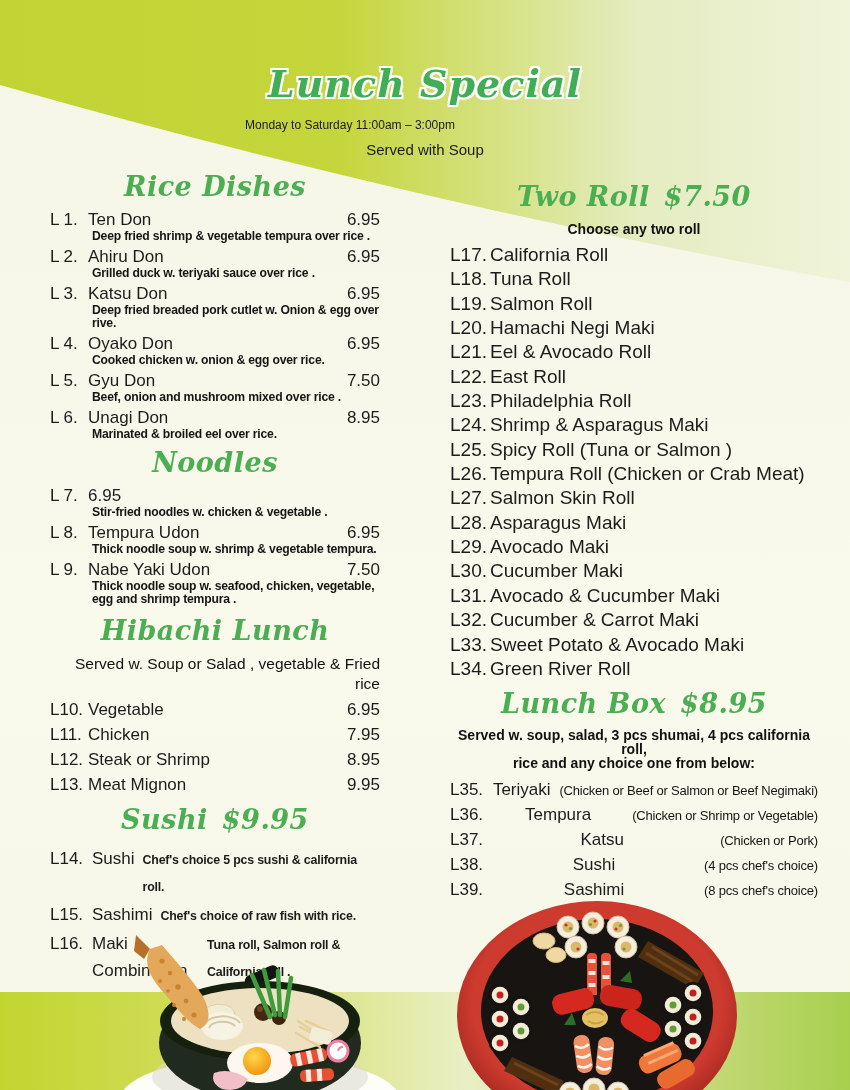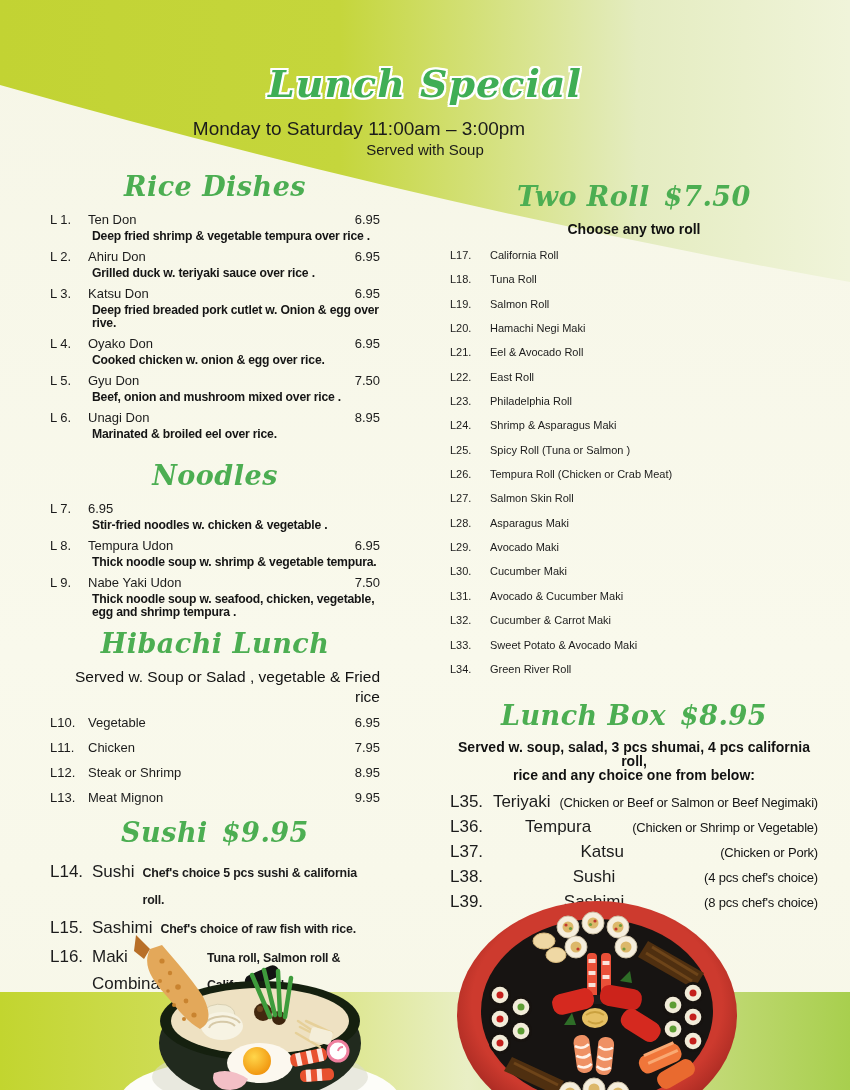--- a/index.html
+++ b/index.html
@@ -7,50 +7,50 @@
   .page{position:relative;width:850px;height:1090px;overflow:hidden;background:linear-gradient(180deg,#f6f6e7 0%,#f9f9ec 60%,#f7f7e8 100%);}
   .bg,.band{position:absolute;left:0;z-index:0;}
   .bg{top:0;}
   .band{top:992px;width:850px;height:98px;background:linear-gradient(90deg,#c2d52f 0%,#d3df63 28%,#e9efc5 55%,#cbdd84 78%,#a8cf4e 100%);}
   .photo{position:absolute;z-index:2;}
   .content{position:absolute;inset:0;z-index:1;}
 
   .page-title{position:absolute;top:50px;left:0;width:850px;text-align:center;
     font-family:"DejaVu Serif",serif;font-style:italic;font-weight:700;font-size:38px;letter-spacing:1px;color:#3fae55;
     text-shadow:-2px -2px 0 #fff,2px -2px 0 #fff,-2px 2px 0 #fff,2px 2px 0 #fff,0 -2px 0 #fff,0 2px 0 #fff,-2px 0 0 #fff,2px 0 0 #fff;margin-top:11px;}
-  .sub1{position:absolute;top:118px;left:9px;width:700px;text-align:center;font-size:19px;color:#1b1b1b;}
+  .sub1{position:absolute;top:118px;left:0;width:700px;text-align:center;font-size:12px;color:#1b1b1b;}
   .sub2{position:absolute;top:141px;left:0;width:850px;text-align:center;font-size:15px;color:#1b1b1b;}
 
   .col-left{position:absolute;left:50px;top:170px;width:330px;}
   .col-right{position:absolute;left:450px;top:180px;width:368px;}
 
   .sec-h{margin:0 0 6px 0;text-align:center;font-family:"DejaVu Serif",serif;font-style:italic;font-weight:700;
     font-size:27px;line-height:34px;color:#4cae52;letter-spacing:.5px;}
   .sec-price{margin-left:14px;}
-  .sec-h.noodles{margin-top:18px;}
+  .sec-h.noodles{margin-top:5px;}
   .sec-h.hibachi{margin-top:8px;}
   .sec-h.sushi{margin-top:8px;margin-bottom:8px;}
-  .sec-h.lunchbox{margin-top:18px;margin-bottom:4px;}
+  .sec-h.lunchbox{margin-top:6px;margin-bottom:4px;}
 
   .mi{margin-bottom:4px;}
-  .mi-row{display:flex;align-items:baseline;line-height:20px;font-size:13px;color:#1c1c1c;}
+  .mi-row{display:flex;align-items:baseline;line-height:20px;font-size:17px;color:#1c1c1c;}
   .mi-num{flex:0 0 38px;}
   .mi-name{flex:1;}
   .mi-price{flex:0 0 auto;}
   .mi-desc{margin-left:42px;font-size:12.2px;line-height:13px;font-weight:700;letter-spacing:-.2px;color:#151515;}
 
   .note-left{margin:0 0 6px 0;text-align:right;font-size:15.5px;line-height:20px;color:#111;}
   .simple .mi-row{line-height:20px;margin-bottom:5px;}
   .sushi-item{display:flex;align-items:baseline;line-height:27px;font-size:17px;color:#1c1c1c;}
   .sushi-item .mi-num{flex:0 0 42px;}
   .sushi-item .inline-desc{margin-left:8px;font-size:12.4px;font-weight:700;letter-spacing:-.2px;}
 
   .note-right{margin:8px 0 6px 0;text-align:center;font-size:14px;font-weight:700;color:#111;line-height:15px;}
   .note-right2{margin:7px 0 8px 0;text-align:center;font-size:14px;font-weight:700;color:#111;line-height:14px;}
-  .roll-item{display:flex;align-items:flex-end;line-height:24.35px;font-size:11px;color:#1c1c1c;}
+  .roll-item{display:flex;align-items:flex-end;line-height:24.35px;font-size:19px;color:#1c1c1c;}
   .roll-item .mi-num{flex:0 0 40px;}
   .lb-item{display:flex;align-items:baseline;line-height:24px;font-size:17px;color:#1c1c1c;justify-content:space-between;}
   .lb-item .mi-num{flex:0 0 40px;}
   .lb-item .inline-desc{margin-left:6px;font-size:13px;letter-spacing:-.2px;color:#151515;}
 </style>
 </head>
 <body>
 
 <div class="page">
 

